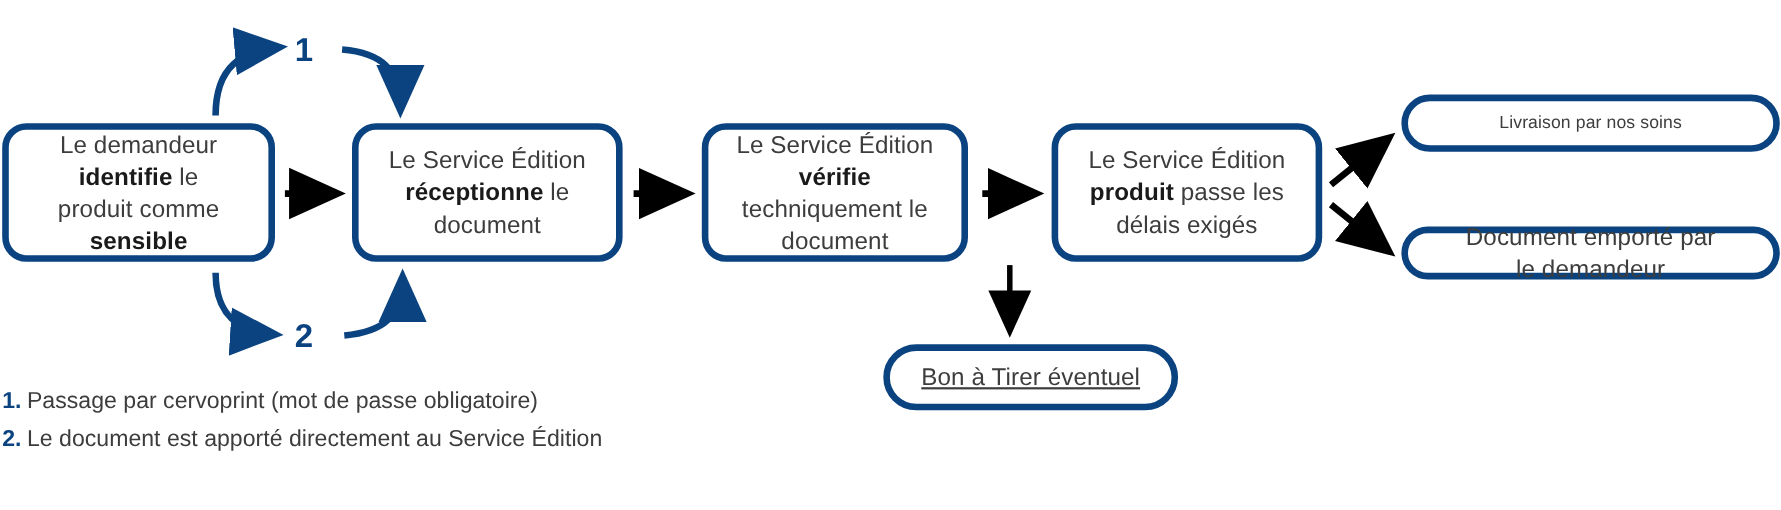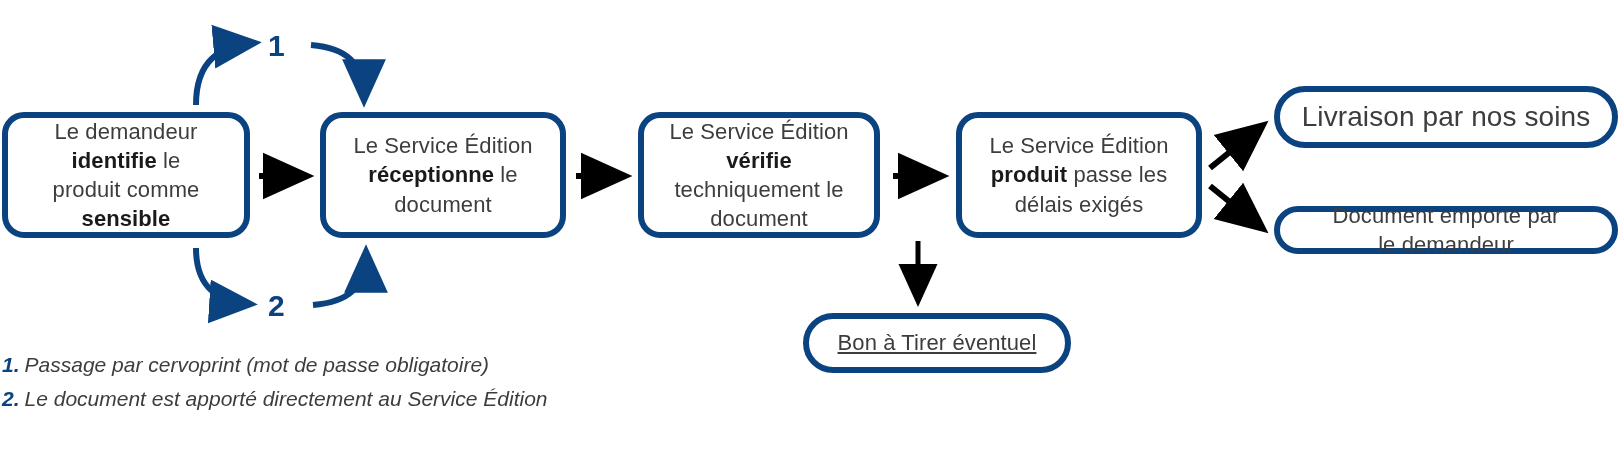--- a/index.html
+++ b/index.html
@@ -31,21 +31,21 @@
     letter-spacing:0.1px;
   }
   .node .txt { padding:0 10px; width:100%; }
   .node b { color:#1a1a1a; font-weight:bold; }
 
   
   #node-identifie   { left:2px;    top:112px; width:248px; height:126px; border-radius:22px; }
   #node-receptionne { left:320px;  top:112px; width:246px; height:126px; border-radius:22px; }
   #node-verifie     { left:638px;  top:112px; width:242px; height:126px; border-radius:22px; }
   #node-produit     { left:956px;  top:112px; width:246px; height:126px; border-radius:22px; }
-  #node-livraison   { left:1274px; top:86px;  width:344px; height:62px;  border-radius:34px; font-size:28px;align-items:center; }
+  #node-livraison   { left:1274px; top:86px;  width:344px; height:52px;  border-radius:34px; font-size:16px;align-items:center; }
   #node-emporte     { left:1274px; top:206px; width:344px; height:48px;  border-radius:34px; font-size:22px; }
   #node-bat         { left:803px;  top:313px; width:268px; height:60px;  border-radius:32px; font-size:22px;text-decoration:underline; }
 
   
   #arrows {
     position:absolute; left:0; top:0;
     width:1619px; height:464px;
     pointer-events:none;
   }
 
@@ -60,21 +60,20 @@
   #loop-num-1 { left:268px; top:31px; }
   #loop-num-2 { left:268px; top:291px; }
 
   
   #footnotes {
     position:absolute;
     left:2px; top:348px;
     font-size:21px;
     color:#3d3d3d;
     line-height:1.62;
-    font-style:italic;
   }
   .fn { white-space:nowrap; }
   .fn .fn-marker {
     color:#0a4380;
     font-weight:bold;
     margin-right:5px;
   }
 </style>
 </head>
 <body>

